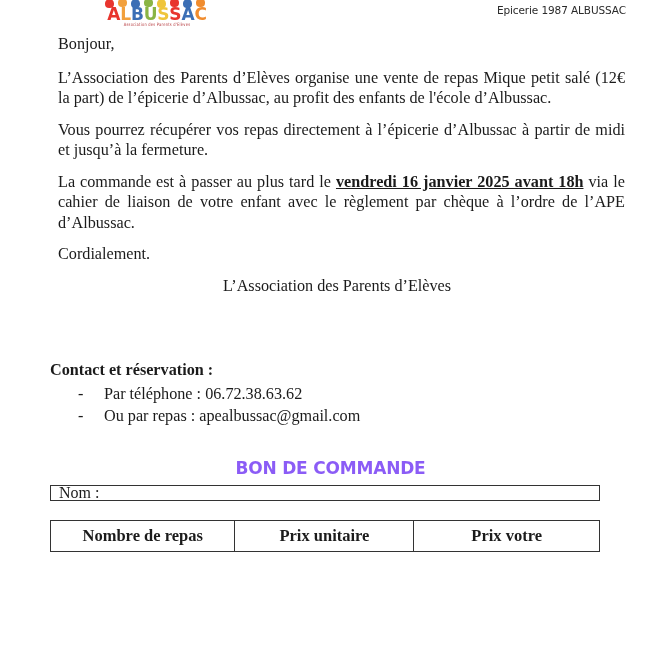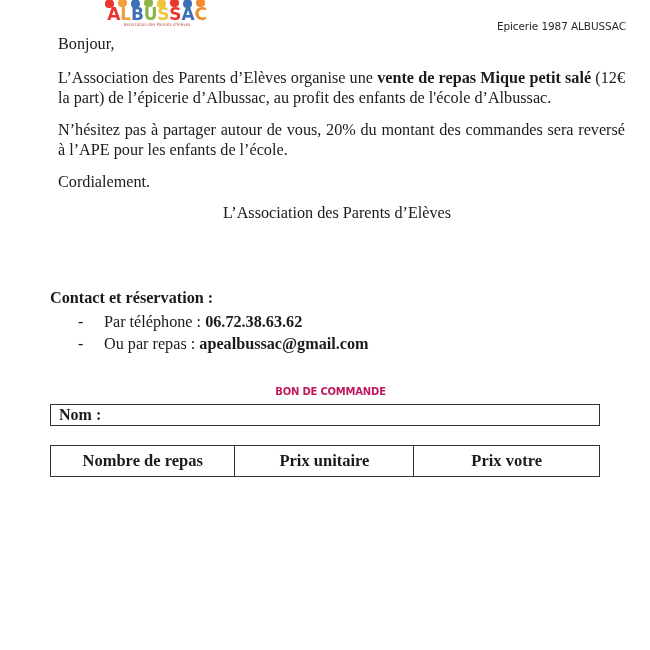--- a/index.html
+++ b/index.html
@@ -58,41 +58,41 @@
     font-size: 3.6px;
     letter-spacing: 0.25px;
     color: #b5383c;
     margin-top: 2px;
     white-space: nowrap;
     transform: scaleY(1.25);
   }
   .epicerie {
     position: absolute;
     right: 24px;
-    top: 20px;
+    top: 4px;
     font-family: "DejaVu Sans", sans-serif;
     font-size: 10.5px;
     color: #2a2a2a;
     letter-spacing: -0.1px;
     white-space: nowrap;
   }
 
   
   .page {
     padding: 0 25px 0 50px;
   }
   p.para {
     margin: 0 0 11px 8px;
     font-size: 16.2px;
     line-height: 20.5px;
     text-align: justify;
     text-justify: inter-word;
   }
   p.para.first { margin-bottom: 13px; }
-  b { font-weight: bold; }
+  b { font-weight: normal; }
   .hl {
     background: #ffff00;
     font-weight: bold;
     text-decoration: underline;
   }
   .ul-bold {
     font-weight: bold;
     text-decoration: underline;
   }
   .signature {
@@ -122,36 +122,36 @@
     position: absolute;
     left: 28px;
     top: 0;
   }
 
   
   .bdc-wrap { margin-top: 31px; }
   .bdc-title {
     text-align: center;
     font-family: "DejaVu Sans", sans-serif;
-    font-size: 10px;
+    font-size: 17px;
     font-weight: bold;
     letter-spacing: -0.2px;
-    color: #be185d;
+    color: #8b5cf6;
     margin: 0 0 7px 0;
     padding-right: 14px;
   }
   .nom-box {
     border: 1.6px solid #333;
-    height: 22px;
+    height: 16px;
     box-sizing: border-box;
     padding: 0 0 0 8px;
     display: flex;
     align-items: center;
     font-size: 16px;
-    font-weight: bold;
+    font-weight: normal;
     margin-right: 25px;
     background: #fff;
   }
   .order-table {
     margin-top: 19px;
     margin-right: 25px;
     border-collapse: collapse;
     width: calc(100% - 25px);
     table-layout: fixed;
   }
@@ -189,23 +189,24 @@
   <div class="epicerie">Epicerie 1987 ALBUSSAC</div>
 </div>
 
 <div class="page">
 
   <p class="para first">Bonjour,</p>
 
   <p class="para"><span>L’Association des Parents d’Elèves organise une </span><b>vente de repas Mique petit salé</b><span> (12€ la part) de l’épicerie d’Albussac, au profit des enfants de l'école d’Albussac.</span></p>
 
 
-
-
-  <p class="para">N’hésitez pas à partager autour de vous, 20% du montant des commandes sera reversé à l’APE pour les enfants de l’école.</p>
+  <p class="para">Vous pourrez récupérer vos repas directement à l’épicerie d’Albussac à partir de midi et jusqu’à la fermeture.</p>
+
+  <p class="para"><b>La commande est à passer au plus tard le </b><b class="ul-bold">vendredi 16 janvier 2025 avant 18h</b><b> via le cahier de liaison de votre enfant</b><span> avec le règlement par chèque à l’ordre de l’APE d’Albussac.</span></p>
+
 
   <p class="para">Cordialement.</p>
 
   <p class="signature">L’Association des Parents d’Elèves</p>
 
   <div class="contact-block">
     <p class="contact-title">Contact et réservation :</p>
     <ul class="contact-list">
       <li>
         <span class="dash">-</span><span>Par téléphone : </span><b>06.72.38.63.62</b>

